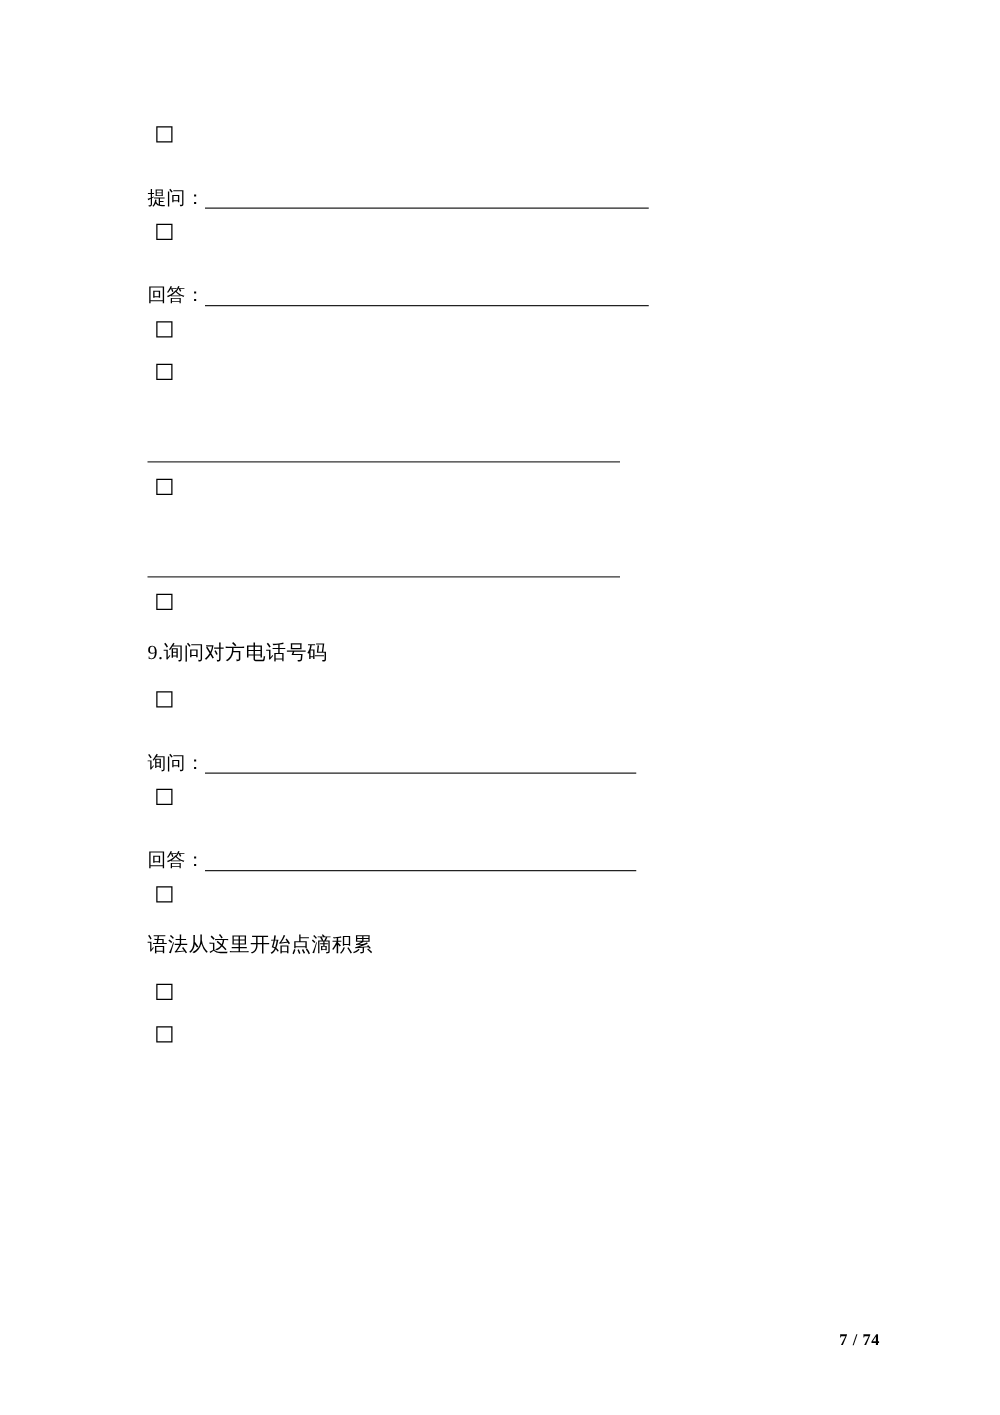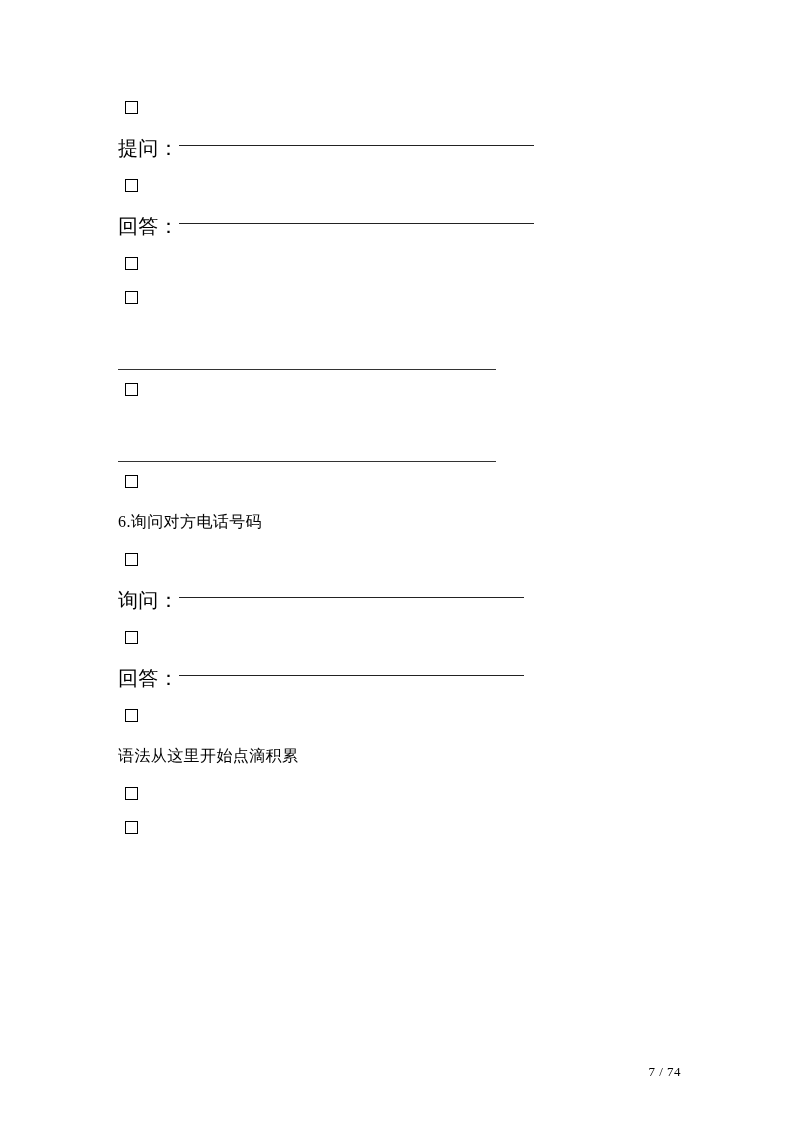--- a/index.html
+++ b/index.html
@@ -37,22 +37,22 @@
     height: 13px;
     border: 1px solid #000;
     box-sizing: border-box;
     position: absolute;
     left: 7px;
     top: 9px;
   }
   .text-row {
     height: 44px;
     display: flex;
-    align-items: center;
-    font-size: 20px;
+    align-items: flex-end;
+    font-size: 15px;
     line-height: 1.4;
     letter-spacing: 0.3px;
     white-space: nowrap;
   }
   .label {
     display: inline-block;
     white-space: pre;
   }
   .rule {
     display: inline-block;
@@ -83,24 +83,24 @@
     font-size: 16px;
     letter-spacing: 0.4px;
     white-space: nowrap;
   }
   .mono-ish {
     font-family: "Liberation Serif", serif;
     letter-spacing: 0.6px;
   }
   .footer {
     position: absolute;
-    right: 119px;
+    right: 96px;
     bottom: 52px;
     font-size: 13px;
-    font-weight: normal;
+    font-weight: bold;
     font-family: "Liberation Serif", serif;
     letter-spacing: 0.5px;
   }
 </style>
 </head>
 <body>
 
 <div class="page">
 
   <div class="content">
@@ -141,21 +141,21 @@
     </div>
 
     <div class="blank-line-row">
       <span class="rule-standalone"></span>
     </div>
 
     <div class="checkbox-row">
       <span class="checkbox"></span>
     </div>
 
-    <div class="heading-row">6.询问对方电话号码</div>
+    <div class="heading-row">9.询问对方电话号码</div>
 
     <div class="checkbox-row">
       <span class="checkbox"></span>
     </div>
 
     <div class="text-row">
       <span class="label">询问：</span>
       <span class="rule rule-long-b"></span>
     </div>
 

